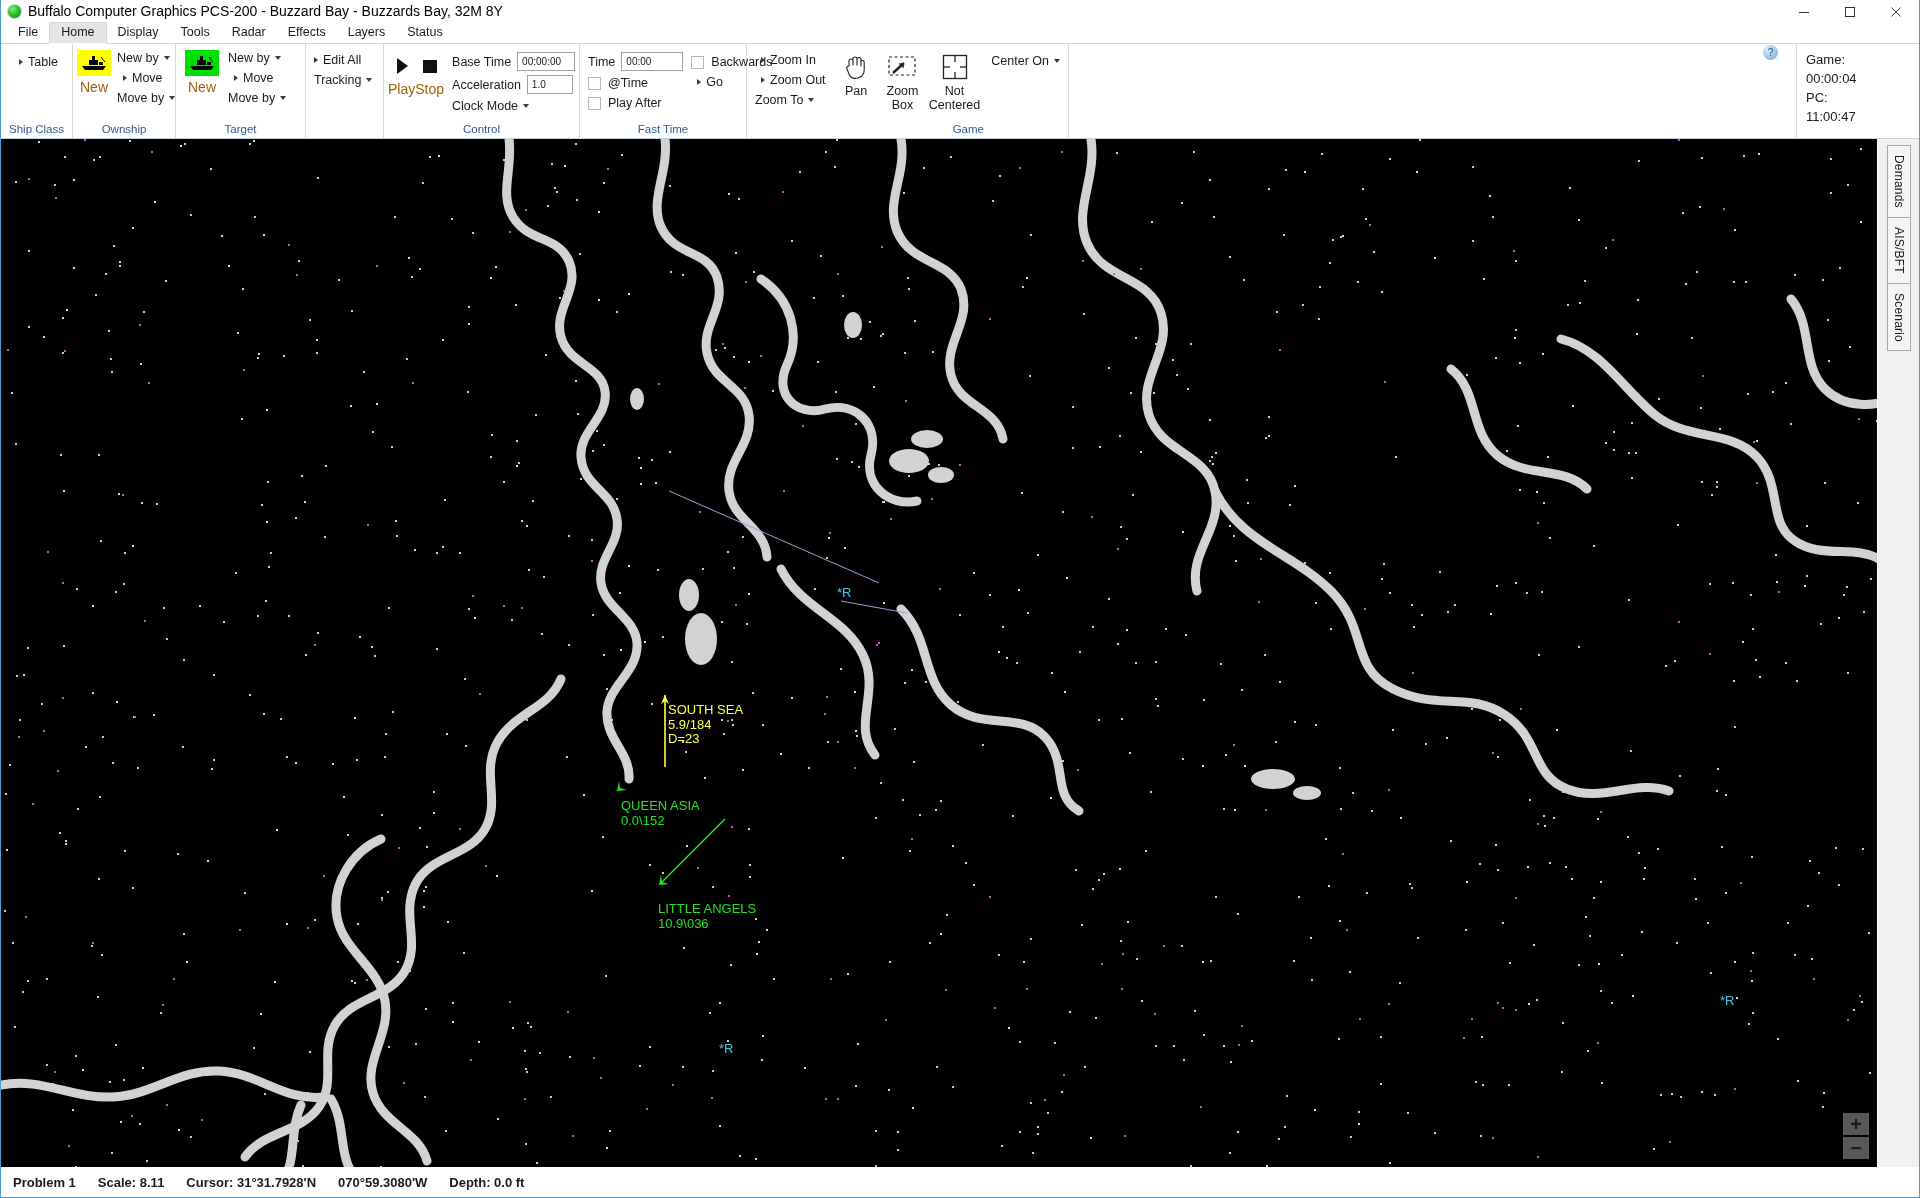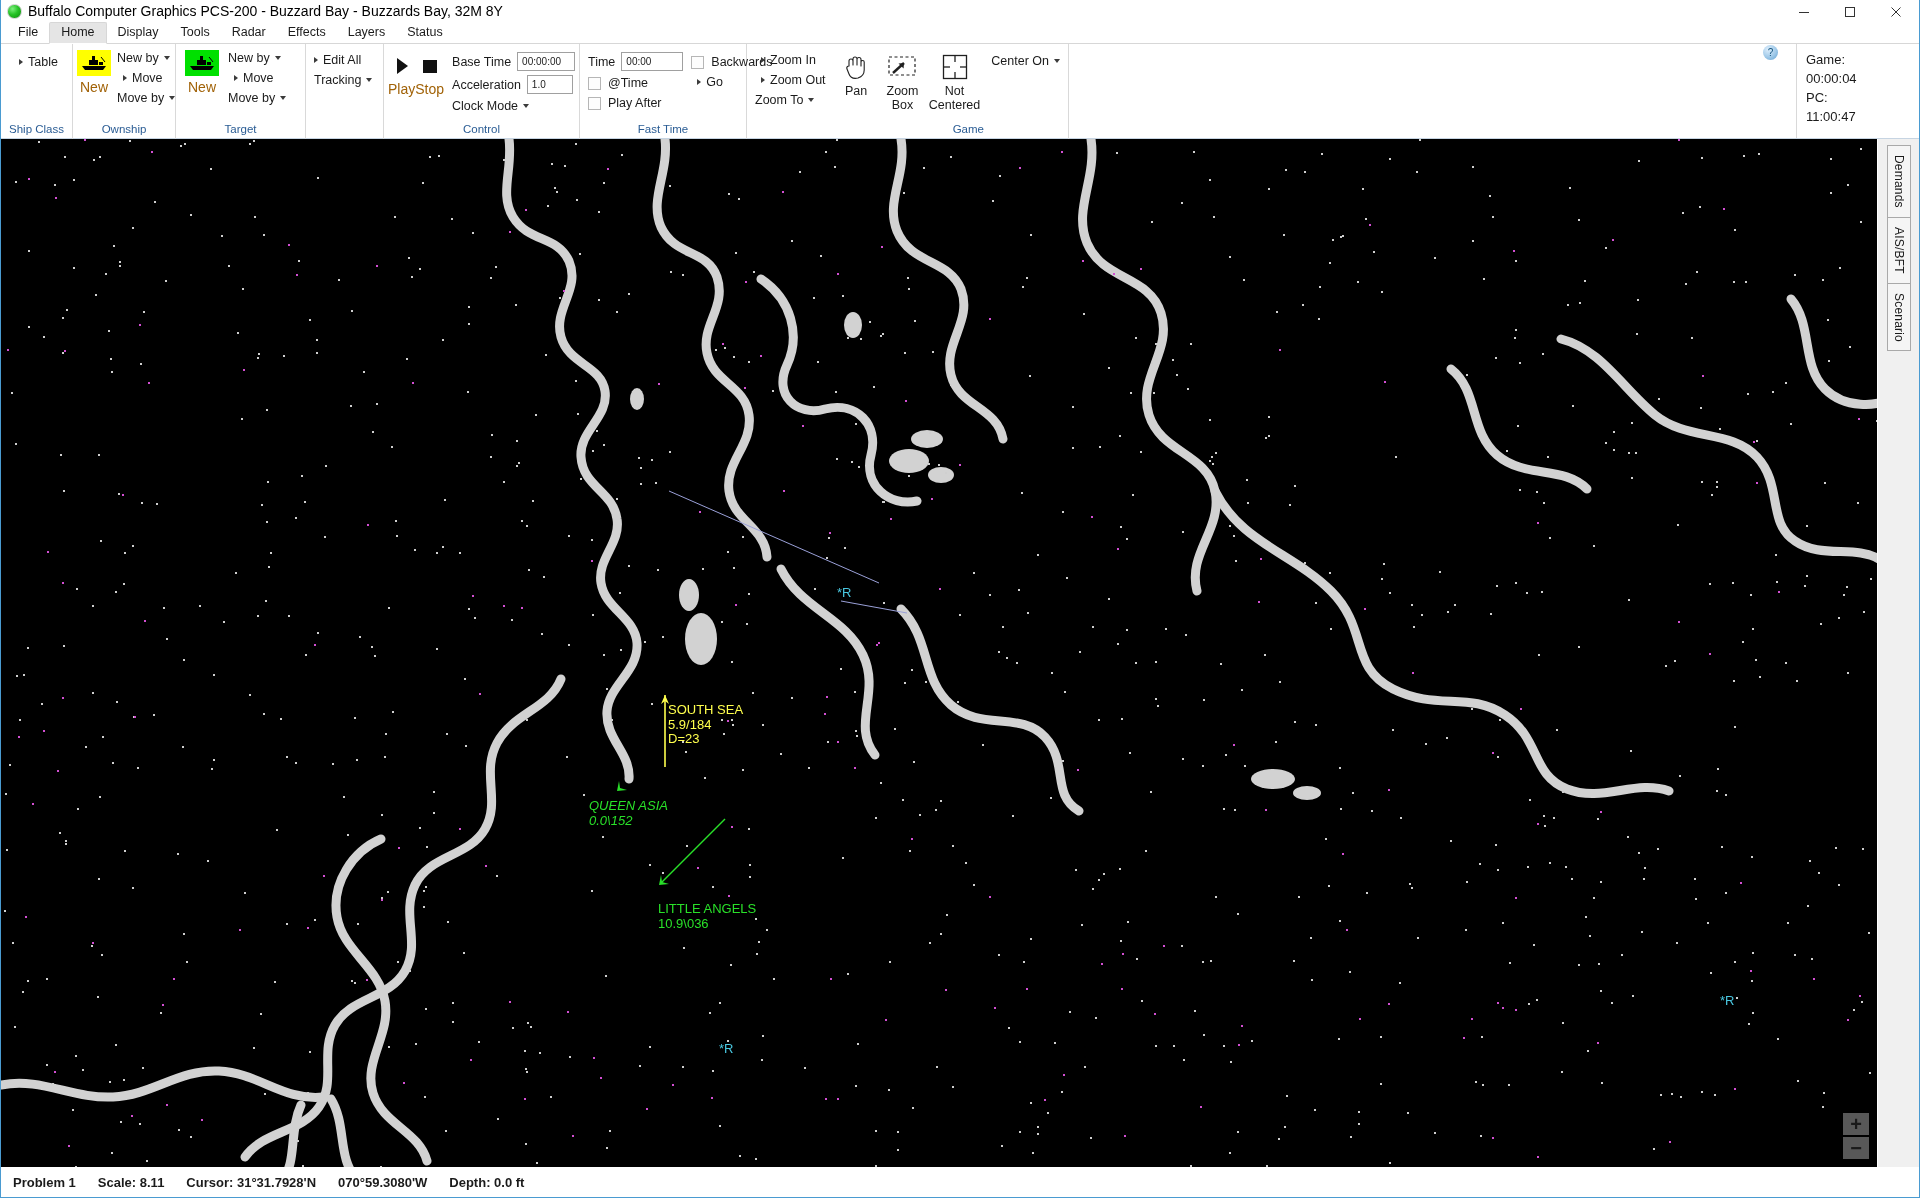--- a/index.html
+++ b/index.html
@@ -1718,21 +1718,21 @@
           <text x="1719" y="866">*R</text>
           <text x="836" y="458">*R</text>
         </g>
       </svg>
 
       <div class="tlabel yellow" style="left:667px; top:564px;">
         <div>SOUTH SEA</div>
         <div>5.9/184</div>
         <div>D=23</div>
       </div>
-      <div class="tlabel green" style="left:588px; top:660px;font-style:italic;">
+      <div class="tlabel green" style="left:620px; top:660px;">
         <div>QUEEN ASIA</div>
         <div>0.0\152</div>
       </div>
       <div class="tlabel green" style="left:657px; top:763px;">
         <div>LITTLE ANGELS</div>
         <div>10.9\036</div>
       </div>
 
       <div class="zoomctl">
         <div>+</div>

